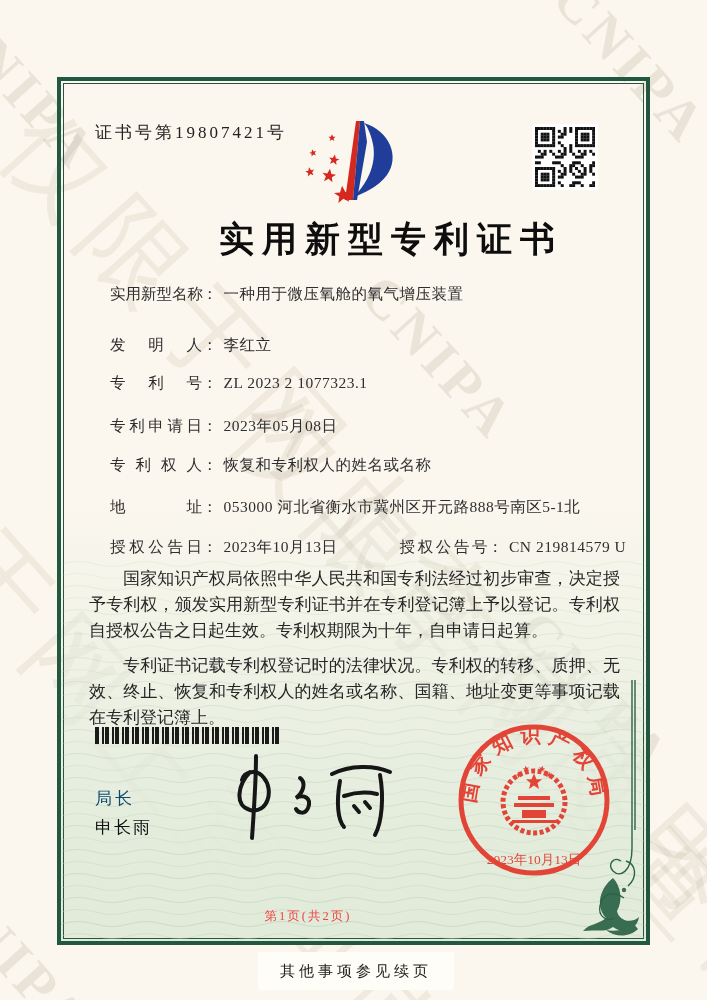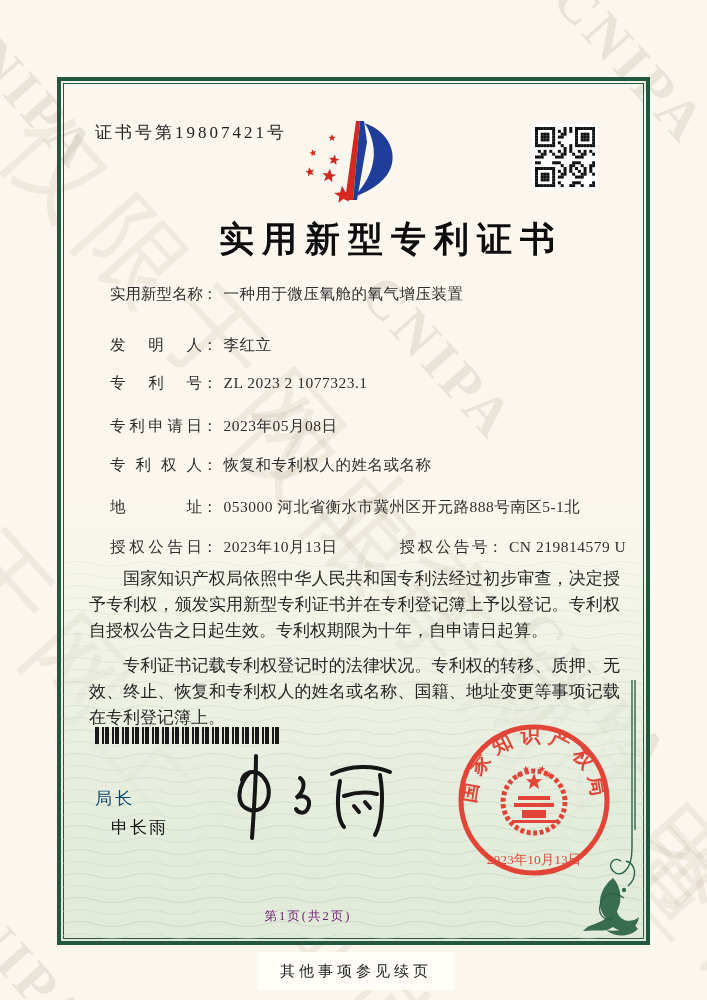--- a/index.html
+++ b/index.html
@@ -30,25 +30,25 @@
   .fval{letter-spacing:0.5px;}
   .pair2{margin-left:62px;}
   .pair2 .flabel{width:88px;}
   .paras{position:absolute;left:89px;top:566px;width:531px;}
   .paras p{margin:0 0 9px 0;font-size:17px;line-height:26px;color:#262626;
            text-indent:2em;text-align:justify;}
   #barcode{position:absolute;left:95px;top:727px;}
   .signer-title{position:absolute;left:95px;top:787px;font-size:17px;letter-spacing:3px;color:#0c4a6e;
                 font-family:"Liberation Sans",sans-serif;}
   .signer-name{position:absolute;left:95px;top:816px;font-size:17px;letter-spacing:2px;color:#111;
-               font-family:"Liberation Sans",sans-serif;margin-left:16px;}
+               font-family:"Liberation Sans",sans-serif;}
   .signature{position:absolute;left:198px;top:748px;}
   .seal{position:absolute;left:448px;top:714px;mix-blend-mode:multiply;opacity:0.94;}
   .pagenum{position:absolute;left:57px;top:908px;width:502px;text-align:center;
-           font-size:12.5px;letter-spacing:2px;color:#701a75;}
+           font-size:12.5px;letter-spacing:2px;color:#ef4444;}
   .ornament{position:absolute;left:578px;top:680px;z-index:5;}
   .footer-box{position:absolute;left:258px;top:952px;width:196px;height:38px;background:#fffdf8;
               border-radius:3px;z-index:4;display:flex;align-items:center;justify-content:center;text-align:right;}
   .footer-note{font-size:15px;letter-spacing:4px;color:#222;}
 </style>
 </head>
 <body>
 
 <span class="wm wm-en" style="left:-22px;top:-8px;">CNIPA</span>
 <span class="wm wm-en" style="left:588px;top:-34px;">CNIPA</span>

